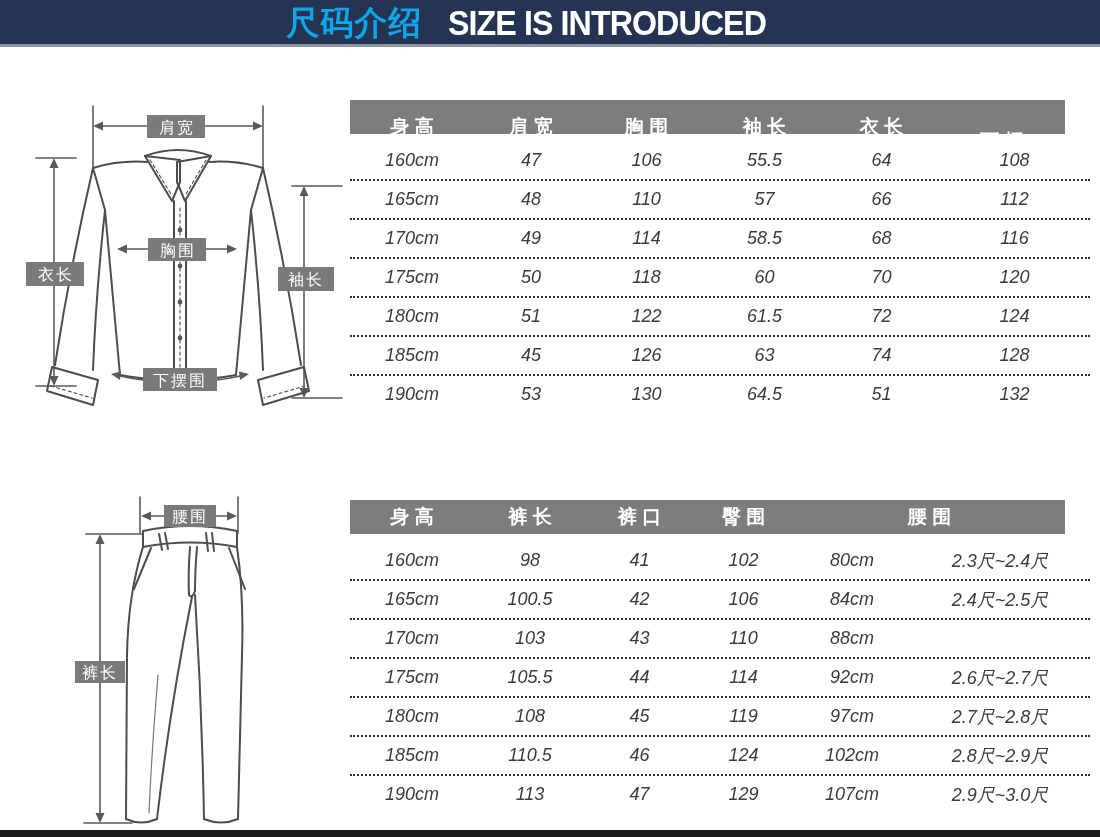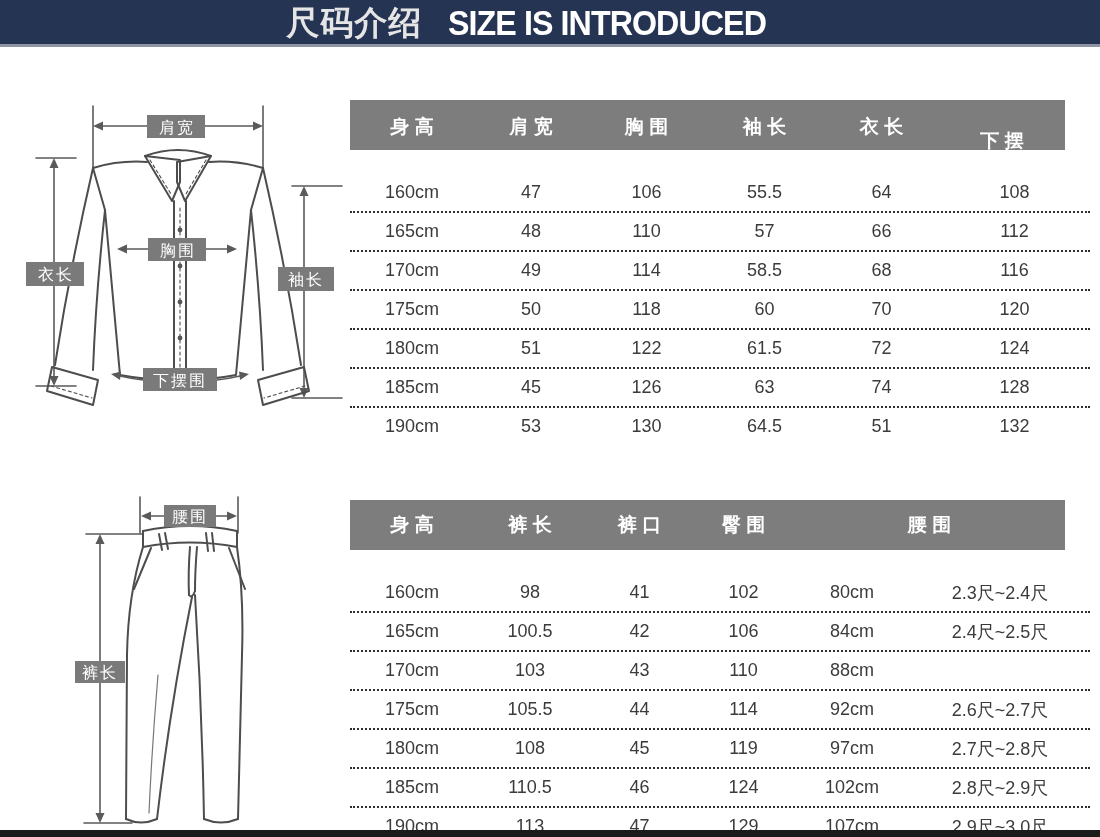--- a/index.html
+++ b/index.html
@@ -8,48 +8,48 @@
     --anno-color:#5a5a5a; --bottom-bar:#1b1b1b;
   }
   html,body{margin:0;padding:0;}
   body{font-family:"Liberation Sans","DejaVu Sans",sans-serif;background:#fff;}
   .page{position:relative;width:1100px;height:837px;background:#fff;overflow:hidden;}
 
   
   .banner{position:absolute;left:0;top:0;width:100%;height:44px;
     background:var(--banner-bg);display:flex;align-items:center;justify-content:center;
     gap:26px;padding-right:20px;box-sizing:border-box;}
-  .banner .zh{color:#e5e5e5;font-size:33px;font-weight:700;letter-spacing:1px;line-height:1;}
+  .banner .zh{color:#0ea5e9;font-size:33px;font-weight:700;letter-spacing:1px;line-height:1;}
   .banner .en{color:#fff;font-size:35px;font-weight:900;letter-spacing:-1px;line-height:1;
     display:inline-block;transform:scaleX(.92);transform-origin:left center;}
   .banner-divider{position:absolute;left:0;top:44px;width:100%;height:3px;background:var(--banner-line);}
 
   
   .diag{position:absolute;}
   .diag path,.diag line,.diag polyline,.diag ellipse{fill:none;stroke:var(--line-color);
     stroke-width:2;stroke-linecap:round;stroke-linejoin:round;}
   .diag .anno{stroke:var(--anno-color);stroke-width:1.6;}
   .diag .tick{stroke:var(--anno-color);stroke-width:1.6;}
   .diag .ah{fill:var(--anno-color);stroke:none;}
   .diag .stitch{stroke-dasharray:3 3;stroke-width:1.1;}
   .diag .thin{stroke-width:1.2;stroke:#777;}
   .diag .lbl{fill:var(--label-bg);stroke:none;}
   .diag .lblt{fill:#ffffff;stroke:none;font-size:16px;font-family:"Liberation Sans","DejaVu Sans",sans-serif;
     text-anchor:middle;dominant-baseline:central;letter-spacing:2px;}
   .diag .btn{fill:#555;stroke:none;}
 
   
   .size-table{position:absolute;width:740px;}
-  .thead{display:grid;height:50px;align-items:center;color:#fff;font-size:19px;font-weight:700;
+  .thead{display:grid;height:34px;align-items:center;color:#fff;font-size:19px;font-weight:700;
     text-align:center;background:linear-gradient(90deg,var(--header-bg) 0,var(--header-bg) 715px,transparent 715px);}
   .thead .hcell.last{padding-right:25px;margin-top:28px;}
   .shirt-cols{grid-template-columns:124px 114px 117px 119px 115px 151px;}
   .pants-cols{grid-template-columns:124px 112px 107px 101px 116px 180px;}
   .thead .span2{grid-column:5/7;padding-right:25px;}
-  .tbody{padding-top:24px;}
+  .tbody{padding-top:8px;font-style:italic;}
   .trow{display:grid;height:37px;align-items:center;text-align:center;
     font-size:18px;color:var(--cell-text);border-bottom:2px dotted #2e2e2e;}
   .trow:last-child{border-bottom:none;}
 
   .bottom-bar{position:absolute;left:0;bottom:0;width:100%;height:7px;background:var(--bottom-bar);}
 </style>
 </head>
 <body>
 
 <div class="page">

